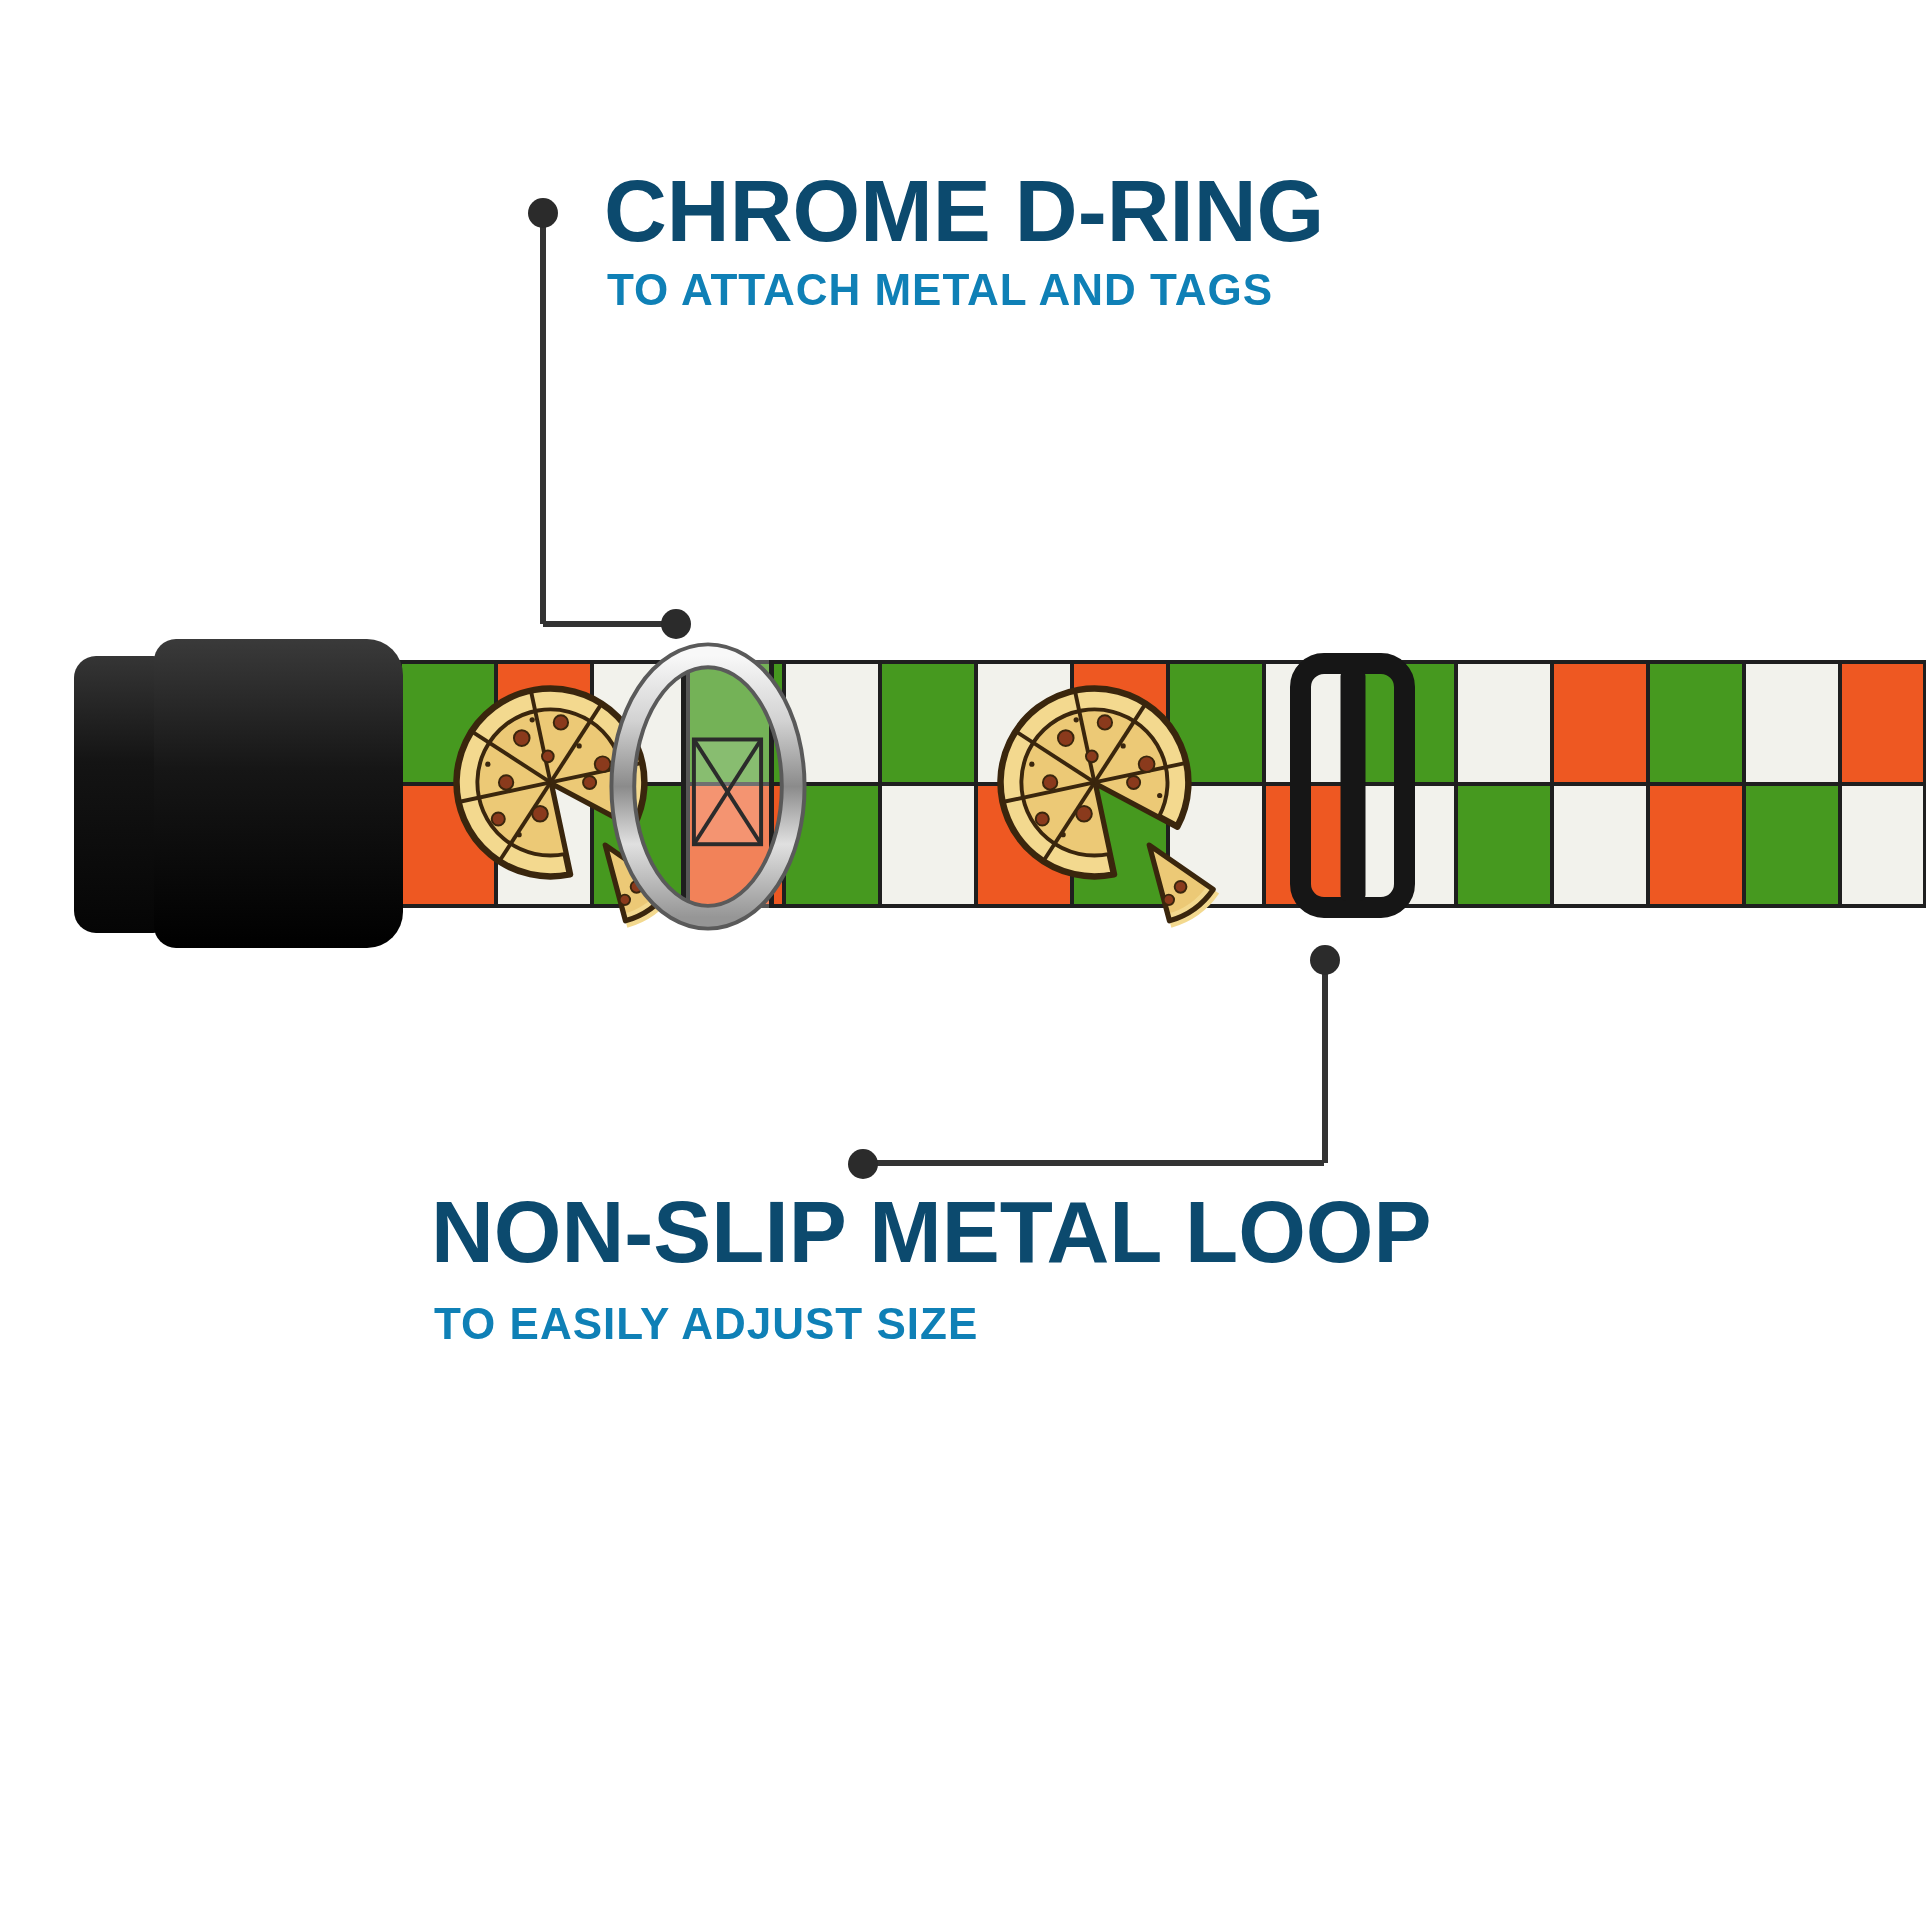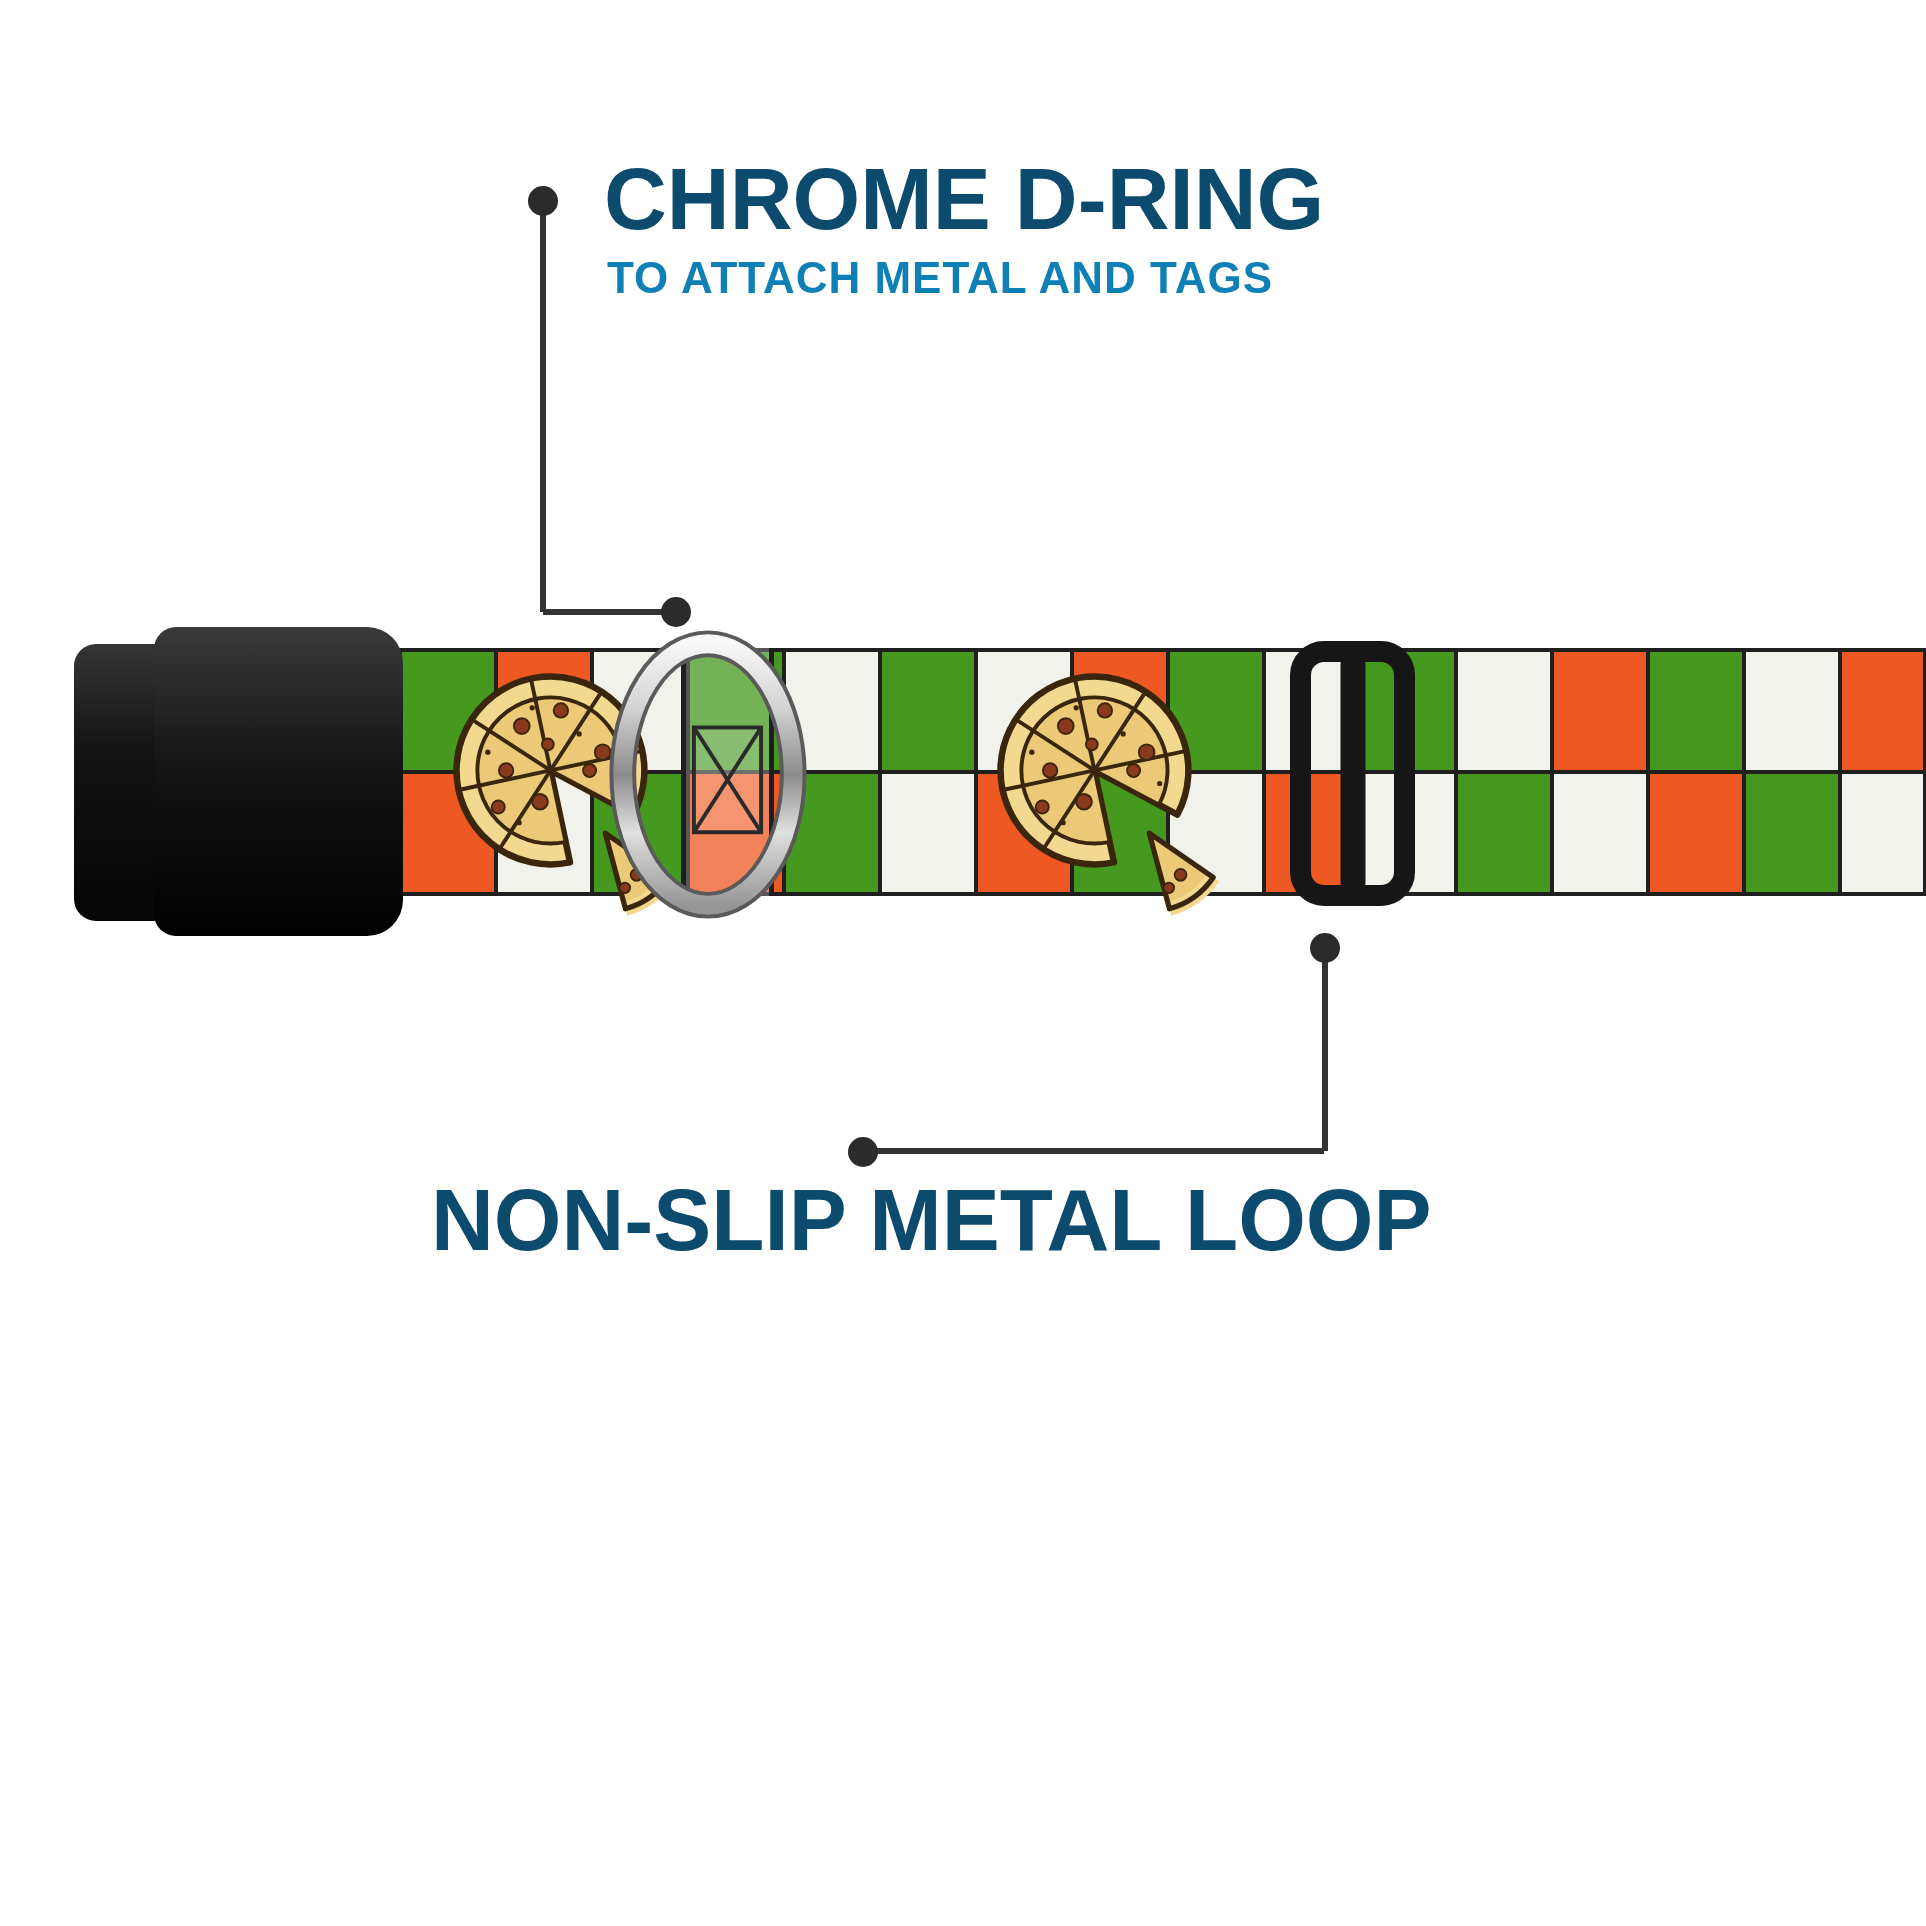--- a/index.html
+++ b/index.html
@@ -1,19 +1,19 @@
 <!DOCTYPE html>
 <html style="--title-color: #0c4a6e; --subtitle-color: #0f80b6; --line-color: #333333; --dot-color: #2b2b2b; --tile-green: #46991f; --tile-orange: #ee5822; --tile-white: #f2f2ec; --grout-color: #1f1f1f; --slider-color: #161616; --pizza-crust: #f3d98f; --pizza-cheese: #ecc976; --pizza-outline: #3a260d; --pepperoni: #8a3a1c;"><head>
 <meta charset="utf-8">
 <style>
   * { margin:0; padding:0; box-sizing:border-box; }
   body { background:#ffffff; }
   .canvas {
     position:relative; width:1927px; height:1490px; background:#ffffff;
-    font-family:"Liberation Sans", sans-serif; overflow:hidden;
+    font-family:"Liberation Sans", sans-serif; overflow:hidden;margin-top:12px;
   }
 
   
   .title {
     position:absolute; font-weight:bold; font-size:87px;
     color:var(--title-color); letter-spacing:0; z-index:10; white-space:nowrap;
   }
   .subtitle {
     position:absolute; font-weight:bold; font-size:44px;
     color:var(--subtitle-color); letter-spacing:1px; z-index:10; white-space:nowrap;
@@ -96,20 +96,21 @@
 <div class="canvas">
 
   <div class="title" id="title-top">CHROME D-RING</div>
   <div class="subtitle" id="subtitle-top">TO ATTACH METAL AND TAGS</div>
   <div class="line" id="line-top-v"></div>
   <div class="line" id="line-top-h"></div>
   <div class="dot" id="dot-top-a"></div>
   <div class="dot" id="dot-top-b"></div>
 
   <div class="title" id="title-bottom">NON-SLIP METAL LOOP</div>
+  <div class="subtitle" id="subtitle-bottom">TO EASILY ADJUST SIZE</div>
   <div class="line" id="line-bot-v"></div>
   <div class="line" id="line-bot-h"></div>
   <div class="dot" id="dot-bot-a"></div>
   <div class="dot" id="dot-bot-b"></div>
 
   <div id="strap">
       <div class="tile" style="background: rgb(70, 153, 31);"></div>
       <div class="tile" style="background: rgb(238, 88, 34);"></div>
       <div class="tile" style="background: rgb(238, 88, 34);"></div>
       <div class="tile" style="background: rgb(242, 242, 236);"></div>

